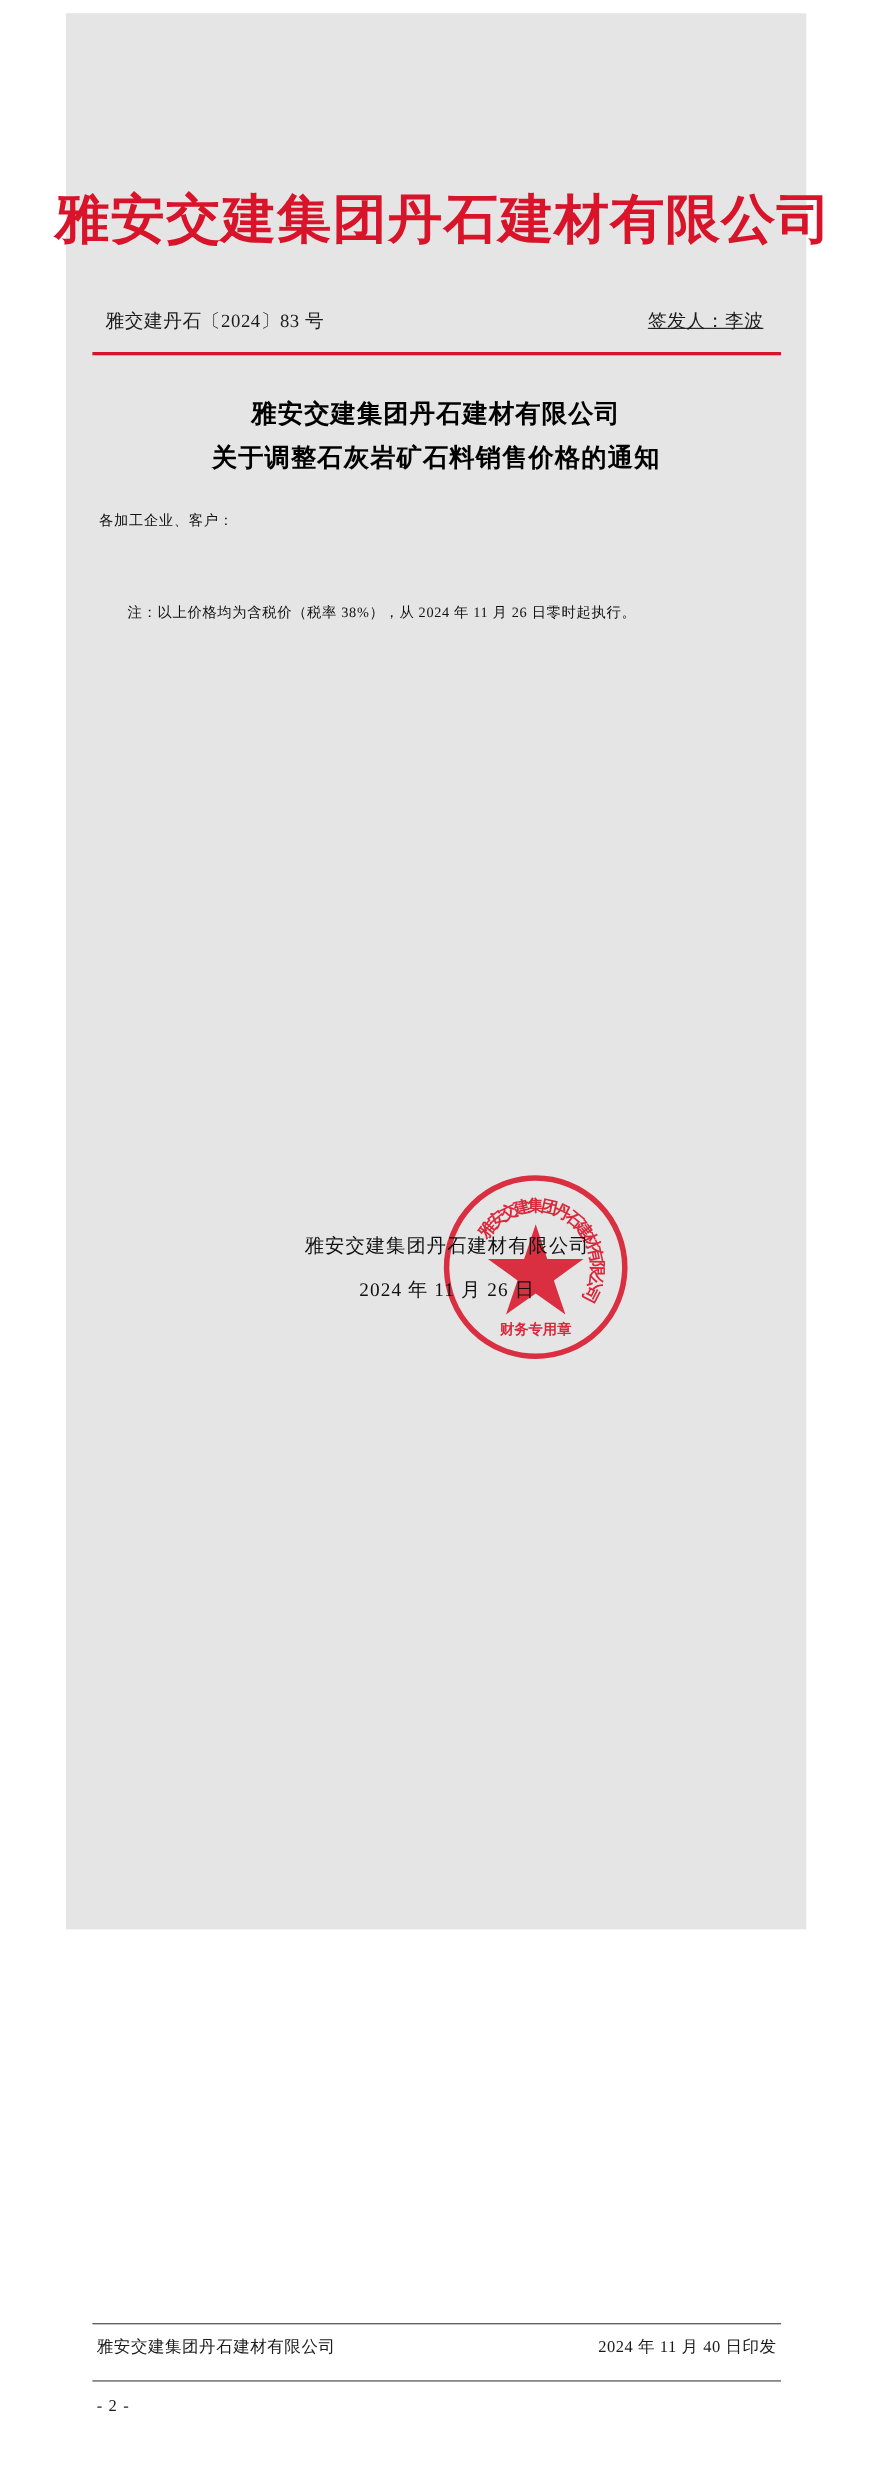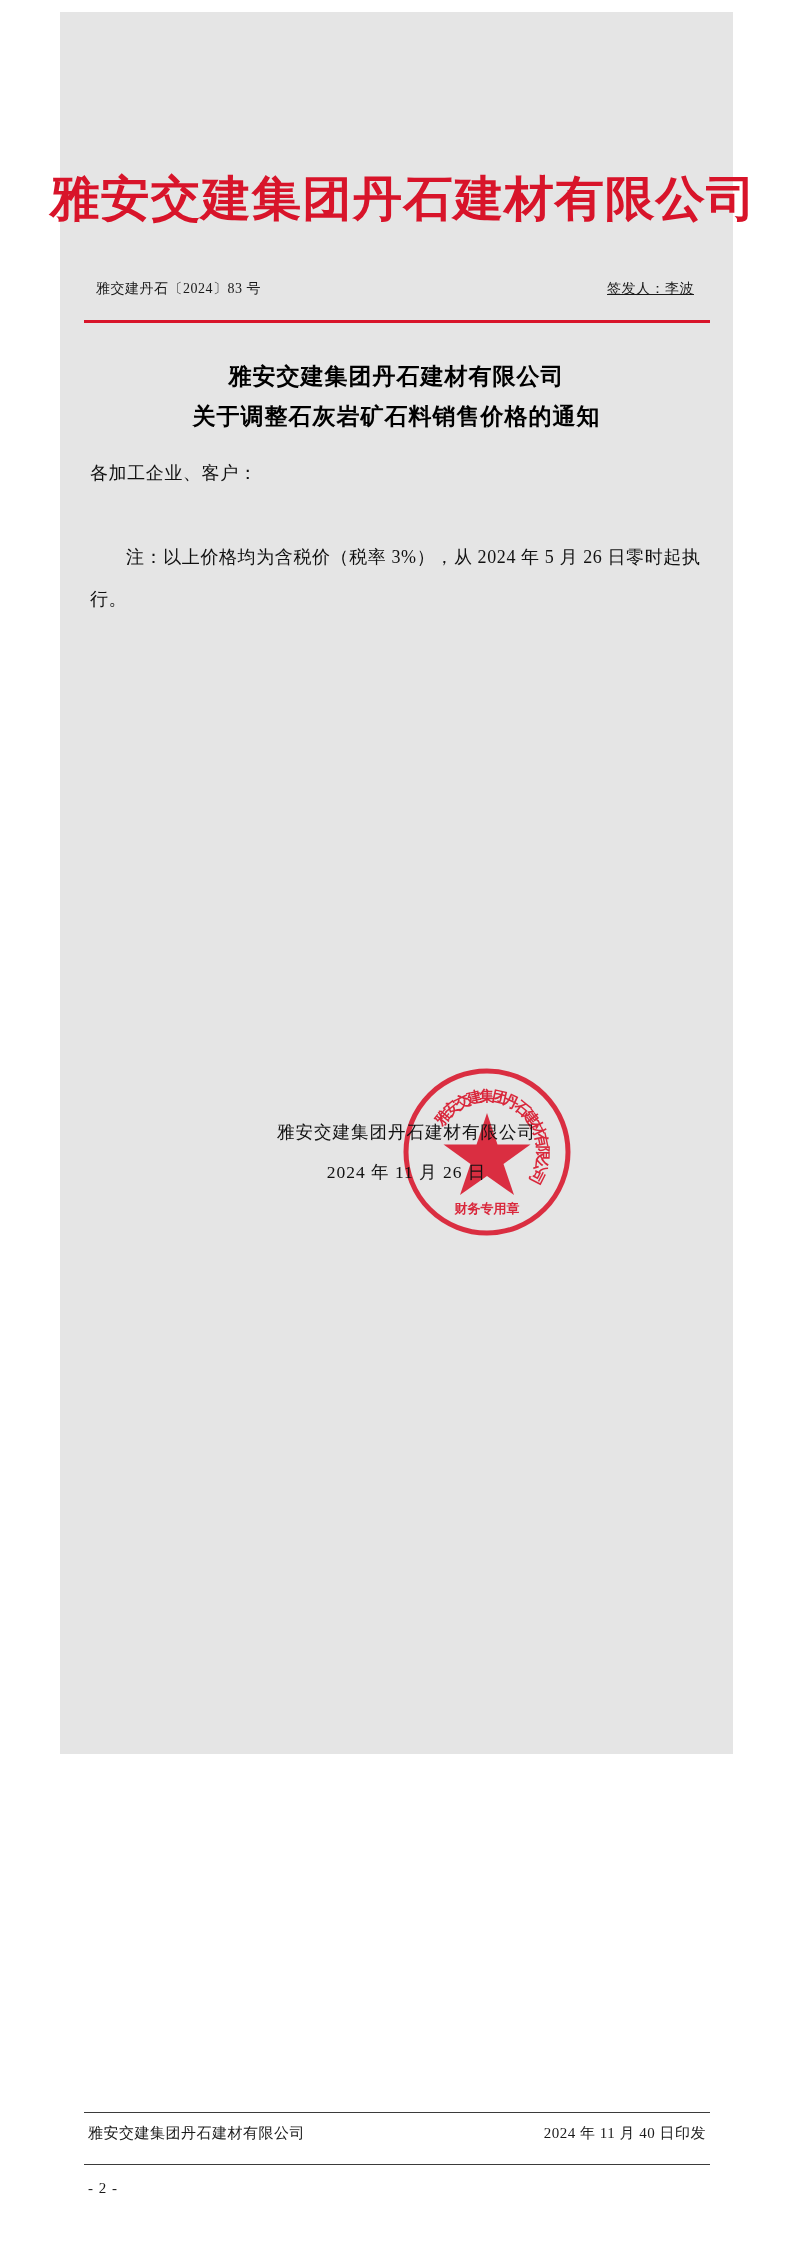--- a/index.html
+++ b/index.html
@@ -46,21 +46,21 @@
 
   
   .numrow {
     position: absolute;
     left: 28px;
     top: 268px;
     width: 620px;
     display: flex;
     justify-content: space-between;
     align-items: baseline;
-    font-size: 14px;
+    font-size: 17px;
     color: #1a1a1a;
     letter-spacing: 0.5px;
   }
   .numrow .docnum { margin-left: 8px; }
   .numrow .signer { margin-right: 14px; text-decoration: underline; }
 
   
   .redrule {
     position: absolute;
     left: 24px;
@@ -84,21 +84,21 @@
     color: #000;
     letter-spacing: 1px;
   }
 
   
   .body {
     position: absolute;
     left: 30px;
     top: 440px;
     width: 612px;
-    font-size: 18px;
+    font-size: 13px;
     line-height: 42px;
     color: #111;
     letter-spacing: 0.6px;
   }
   .body p { margin: 0; }
   .indent { text-indent: 2em; }
   .gap { height: 42px; }
 
   
   .sigblock {
@@ -178,21 +178,21 @@
     <div class="redrule"></div>
 
     <div class="title">
       <div>雅安交建集团丹石建材有限公司</div>
       <div>关于调整石灰岩矿石料销售价格的通知</div>
     </div>
 
     <div class="body">
       <p>各加工企业、客户：</p>
       <div class="gap"></div>
-      <p class="indent">注：以上价格均为含税价（税率 3%），从 2024 年 5 月 26 日零时起执行。</p>
+      <p class="indent">注：以上价格均为含税价（税率 38%），从 2024 年 11 月 26 日零时起执行。</p>
     </div>
 
     <svg class="seal" viewBox="0 0 174 174">
       <g fill="none" stroke="#d8142a" stroke-width="5" opacity="0.88">
         <circle cx="87" cy="87" r="81"></circle>
       </g>
       <g opacity="0.88">
         <path fill="#d8142a" d="M87 48 L97.5 79.5 L130.5 79.5 L103.5 99 L114 130 L87 111 L60 130 L70.5 99 L43.5 79.5 L76.5 79.5 Z"></path>
       </g>
       <g opacity="0.9" fill="#d8142a" font-family="'Liberation Serif', serif" font-size="15" font-weight="bold">

